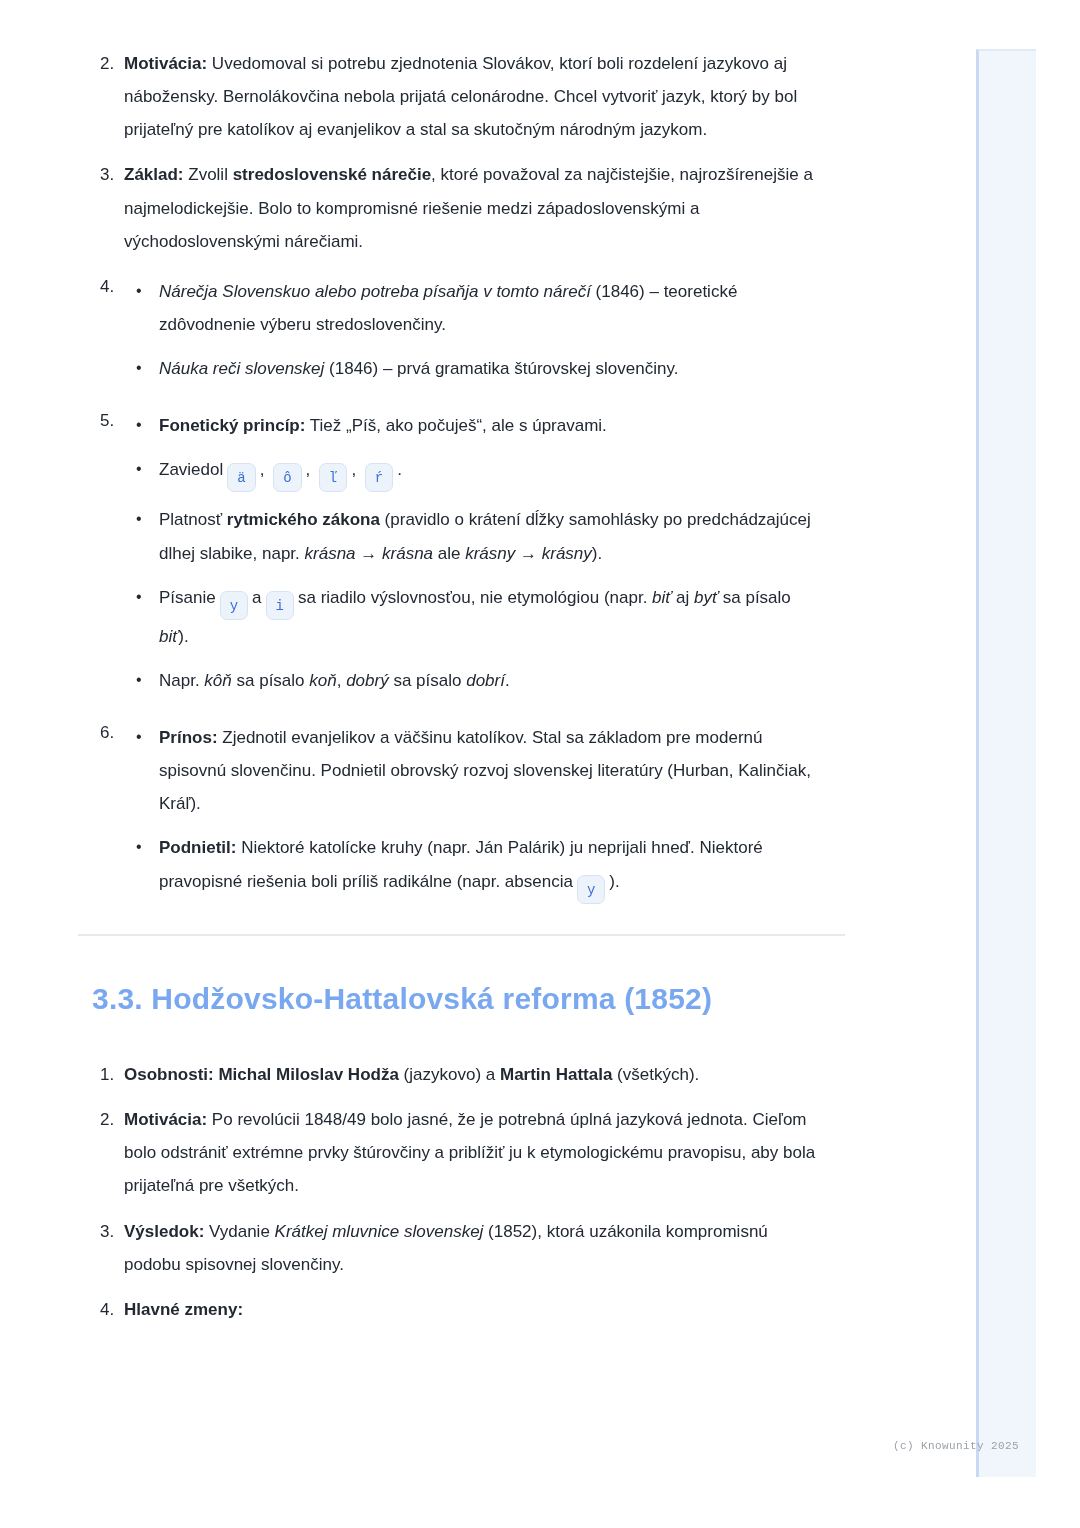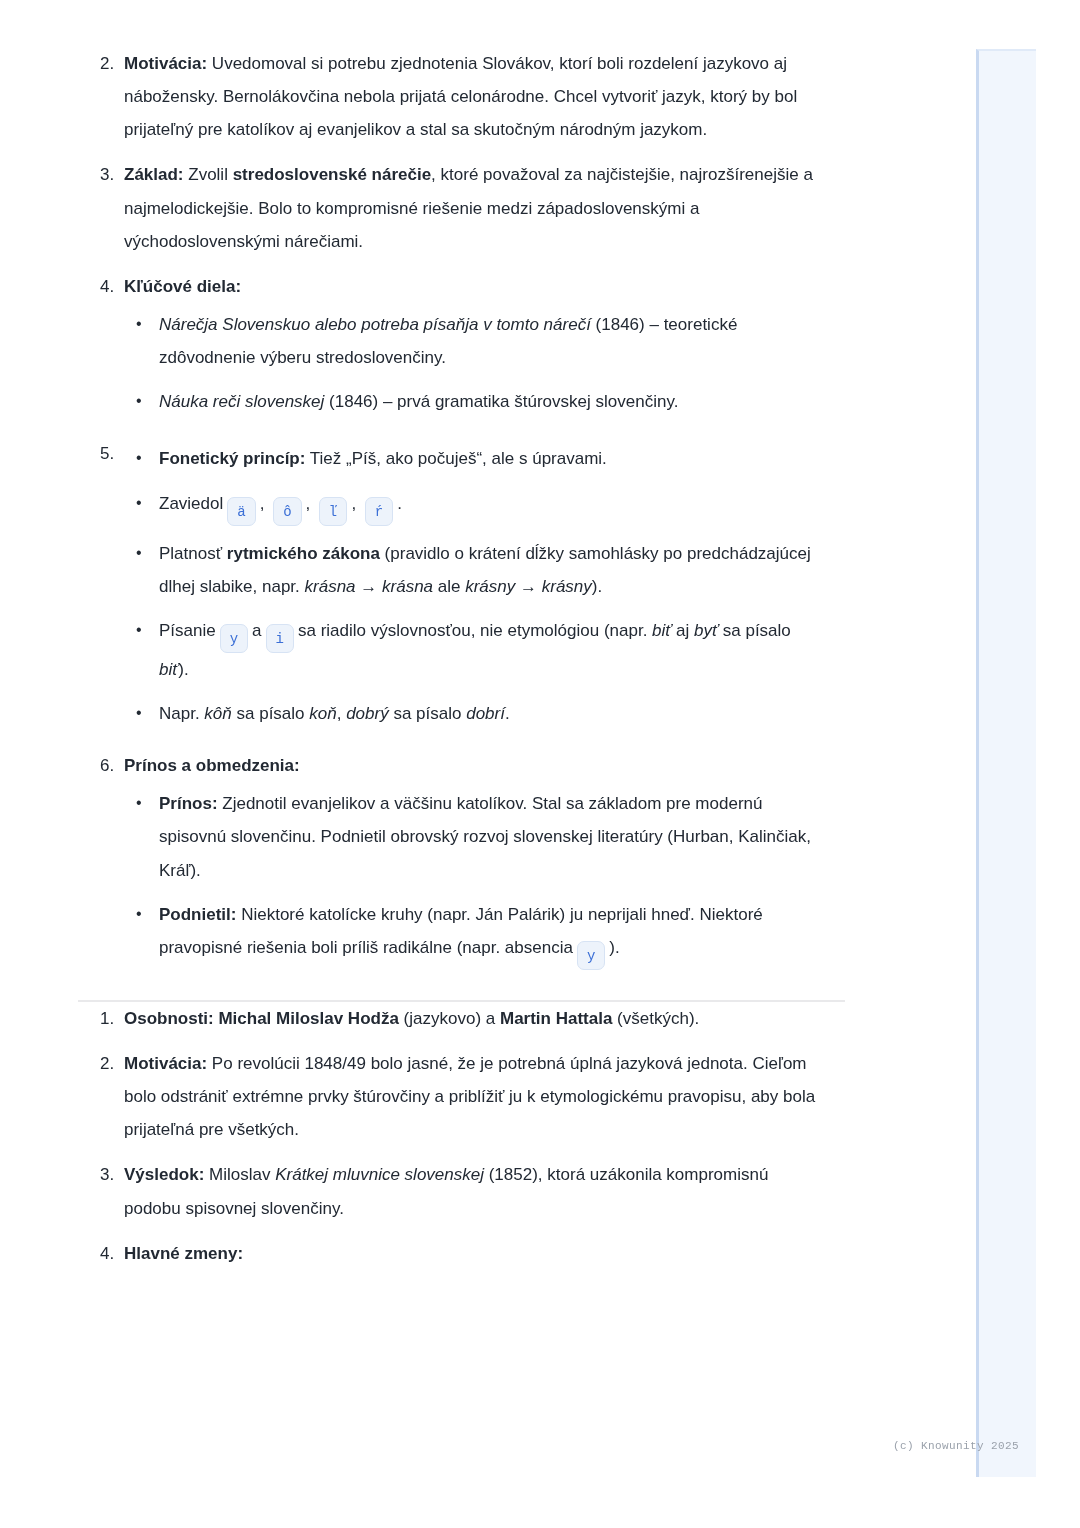--- a/index.html
+++ b/index.html
@@ -79,21 +79,20 @@
         </div>
         <div class="item">
           <span class="num">3.</span>
           <div class="item-body">
             <div class="para"><span class="b">Základ:</span><span> Zvolil </span><span class="b">stredoslovenské nárečie</span><span>, ktoré považoval za najčistejšie, najrozšírenejšie a najmelodickejšie. Bolo to kompromisné riešenie medzi západoslovenskými a východoslovenskými nárečiami.</span></div>
           </div>
         </div>
         <div class="item has-bullets">
           <span class="num">4.</span>
           <div class="item-body">
-            <div class="para"><span class="b">Kľúčové diela:</span></div>
             <div class="bullets">
               <div class="bullet-row">
                 <span class="bullet-marker">•</span>
                 <div class="bullet-text"><span class="i">Nárečja Slovenskuo alebo potreba písaňja v tomto nárečí</span><span> (1846) – teoretické zdôvodnenie výberu stredoslovenčiny.</span></div>
               </div>
               <div class="bullet-row">
                 <span class="bullet-marker">•</span>
                 <div class="bullet-text"><span class="i">Náuka reči slovenskej</span><span> (1846) – prvá gramatika štúrovskej slovenčiny.</span></div>
               </div>
             </div>
@@ -122,52 +121,52 @@
               <div class="bullet-row">
                 <span class="bullet-marker">•</span>
                 <div class="bullet-text"><span>Napr. </span><span class="i">kôň</span><span> sa písalo </span><span class="i">koň</span><span>, </span><span class="i">dobrý</span><span> sa písalo </span><span class="i">dobrí</span><span>.</span></div>
               </div>
             </div>
           </div>
         </div>
         <div class="item has-bullets">
           <span class="num">6.</span>
           <div class="item-body">
-            <div class="para"><span class="b">Prínos a obmedzenia:</span></div>
             <div class="bullets">
               <div class="bullet-row">
                 <span class="bullet-marker">•</span>
                 <div class="bullet-text"><span class="b">Prínos:</span><span> Zjednotil evanjelikov a väčšinu katolíkov. Stal sa základom pre modernú spisovnú slovenčinu. Podnietil obrovský rozvoj slovenskej literatúry (Hurban, Kalinčiak, Kráľ).</span></div>
               </div>
               <div class="bullet-row">
                 <span class="bullet-marker">•</span>
                 <div class="bullet-text"><span class="b">Podnietil:</span><span> Niektoré katolícke kruhy (napr. Ján Palárik) ju neprijali hneď. Niektoré pravopisné riešenia boli príliš radikálne (napr. absencia</span><span class="code">y</span><span>).</span></div>
               </div>
             </div>
           </div>
         </div>
       </div>
       <div class="divider"></div>
+      <h2 class="section-heading">3.3. Hodžovsko-Hattalovská reforma (1852)</h2>
       <div class="list">
         <div class="item">
           <span class="num">1.</span>
           <div class="item-body">
             <div class="para"><span class="b">Osobnosti: Michal Miloslav Hodža</span><span> (jazykovo) a </span><span class="b">Martin Hattala</span><span> (všetkých).</span></div>
           </div>
         </div>
         <div class="item">
           <span class="num">2.</span>
           <div class="item-body">
             <div class="para"><span class="b">Motivácia:</span><span> Po revolúcii 1848/49 bolo jasné, že je potrebná úplná jazyková jednota. Cieľom bolo odstrániť extrémne prvky štúrovčiny a priblížiť ju k etymologickému pravopisu, aby bola prijateľná pre všetkých.</span></div>
           </div>
         </div>
         <div class="item">
           <span class="num">3.</span>
           <div class="item-body">
-            <div class="para"><span class="b">Výsledok:</span><span> Miloslav </span><span class="i">Krátkej mluvnice slovenskej</span><span> (1852), ktorá uzákonila kompromisnú podobu spisovnej slovenčiny.</span></div>
+            <div class="para"><span class="b">Výsledok:</span><span> Vydanie </span><span class="i">Krátkej mluvnice slovenskej</span><span> (1852), ktorá uzákonila kompromisnú podobu spisovnej slovenčiny.</span></div>
           </div>
         </div>
         <div class="item">
           <span class="num">4.</span>
           <div class="item-body">
             <div class="para"><span class="b">Hlavné zmeny:</span></div>
           </div>
         </div>
       </div>
     </div>

